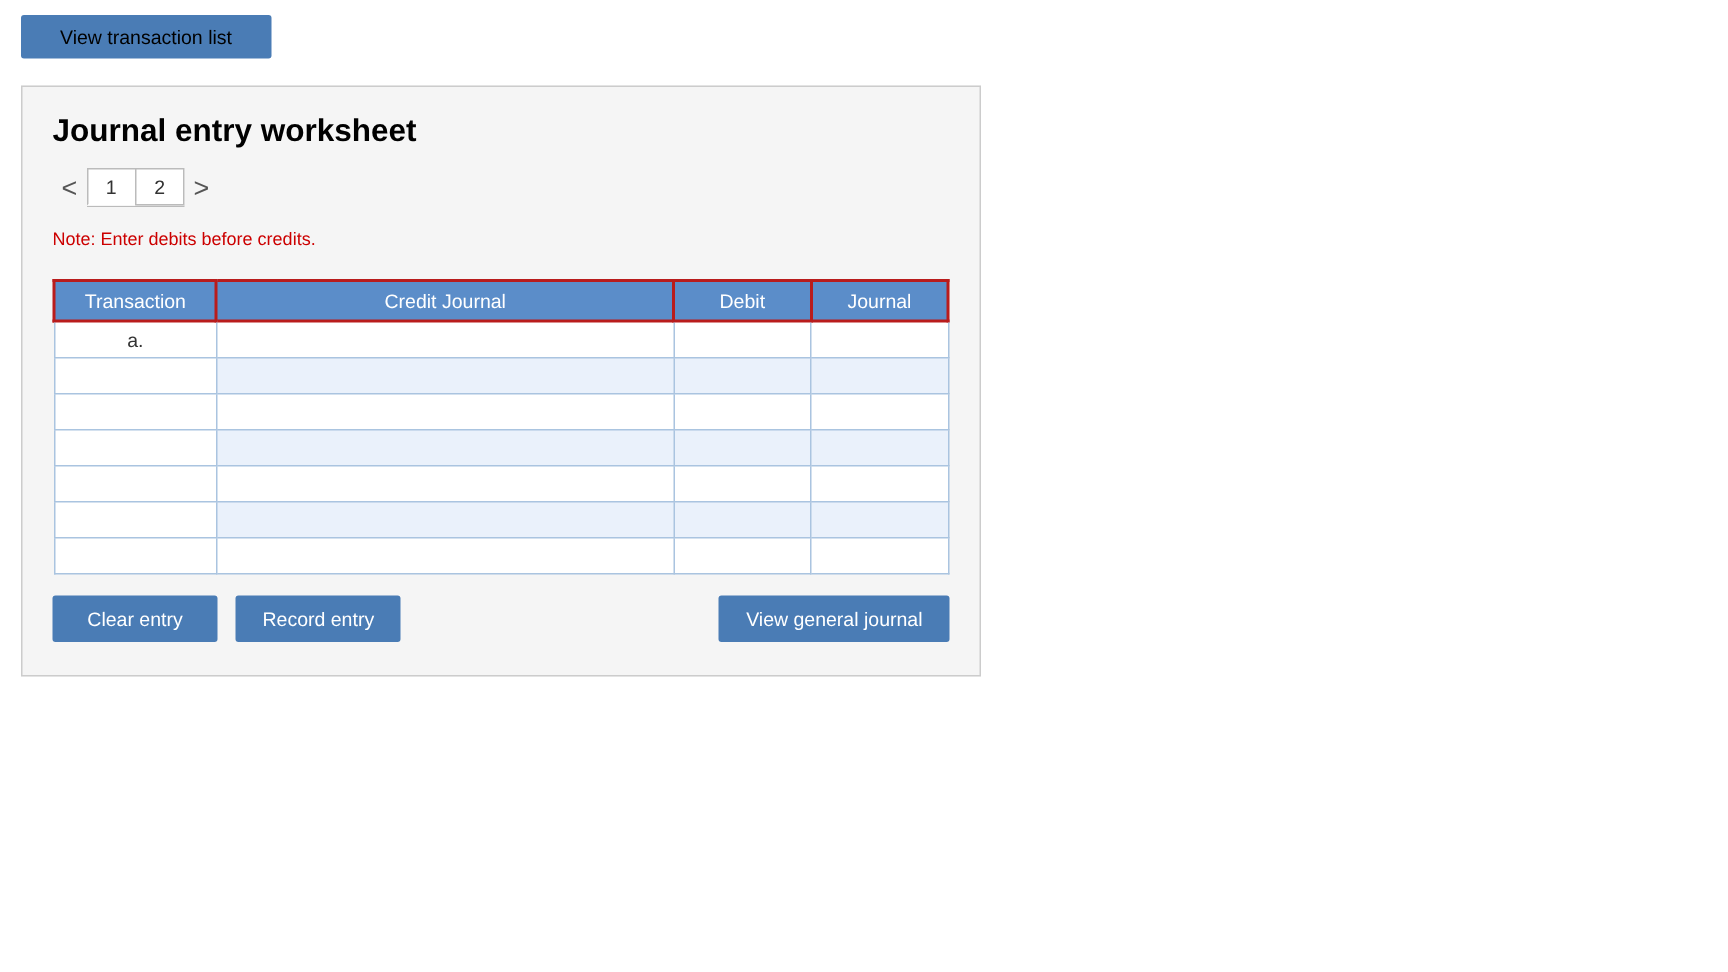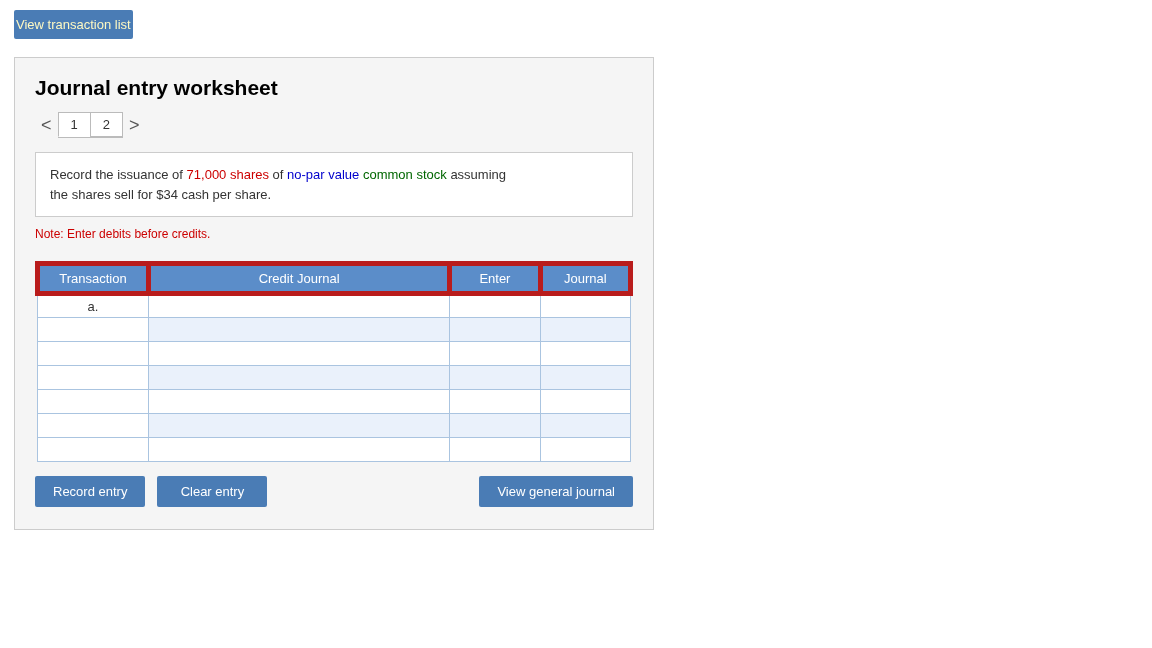--- a/index.html
+++ b/index.html
@@ -8,23 +8,23 @@
       font-size: 13px;
       background: #fff;
       color: #333;
     }
     .top-bar {
       padding: 10px 14px;
       background: #fff;
     }
     .view-transaction-btn {
       background: #4a7cb5;
-      color: #fef9c3;
-      border: none;
-      padding: 7px 2px;
+      color: #000000;
+      border: none;
+      padding: 7px 26px;
       font-size: 13px;
       cursor: pointer;
       border-radius: 2px;
     }
 
     .worksheet-container {
       margin: 8px 14px;
       border: 1px solid #ccc;
       background: #f5f5f5;
       padding: 18px 20px 22px 20px;
@@ -87,21 +87,21 @@
     .journal-table {
       width: 100%;
       border-collapse: collapse;
       margin-bottom: 14px;
     }
     .journal-table thead tr th {
       background: #5b8dc9;
       color: #fff;
       text-align: center;
       padding: 5px 8px;
-      border: 5px solid #b91c1c;
+      border: 2px solid #b91c1c;
       font-weight: normal;
       font-size: 13px;
     }
     .journal-table thead tr th:first-child {
       width: 80px;
     }
     .journal-table thead tr th:nth-child(2) {
       width: 240px;
     }
     .journal-table thead tr th:nth-child(3),
@@ -177,33 +177,29 @@
 
   <div class="tab-nav">
     <span class="nav-arrow">&lt;</span>
     <div class="tabs-wrapper">
       <div class="tab-item active">1</div>
       <div class="tab-item">2</div>
     </div>
     <span class="nav-arrow">&gt;</span>
   </div>
 
-  <div class="instruction-box">
-    <span>Record the issuance of </span><span class="highlight-red">71,000 shares</span><span> of </span><span class="highlight-blue">no-par value</span><span> </span><span class="highlight-green">common stock</span><span> assuming</span><br>
-    <span>the shares sell for $34 cash per share.</span>
-  </div>
 
   <div class="note-text">Note: Enter debits before credits.</div>
 
   <table class="journal-table">
     <thead>
       <tr>
         <th>Transaction</th>
         <th>Credit Journal</th>
-        <th>Enter</th>
+        <th>Debit</th>
         <th>Journal</th>
       </tr>
     </thead>
     <tbody>
       <tr>
         <td><span>a.</span></td>
         <td><input type="text" style=""></td>
         <td><input type="text" style=""></td>
         <td><input type="text" style=""></td>
       </tr>
@@ -240,18 +236,18 @@
       <tr>
         <td></td>
         <td><input type="text" style=""></td>
         <td><input type="text" style=""></td>
         <td><input type="text" style=""></td>
       </tr>
     </tbody>
   </table>
 
   <div class="btn-row">
+    <button class="action-btn">Clear entry</button>
     <button class="action-btn">Record entry</button>
-    <button class="action-btn">Clear entry</button>
     <div class="spacer"></div>
     <button class="view-journal-btn">View general journal</button>
   </div>
 </div>
 
 </body></html>

